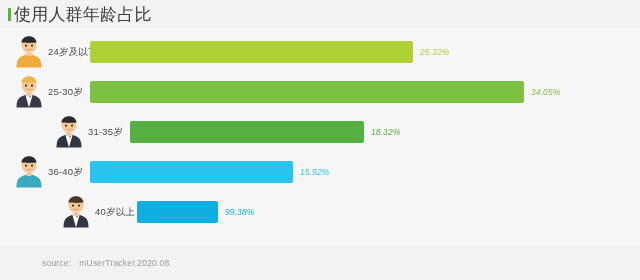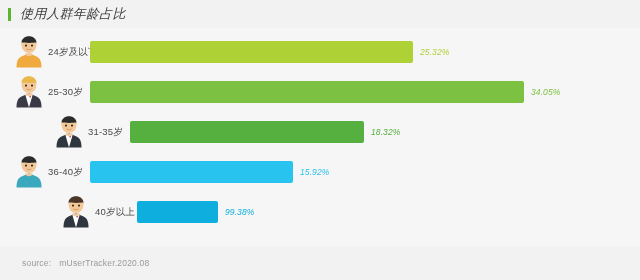--- a/index.html
+++ b/index.html
@@ -33,26 +33,25 @@
     align-items: center;
   }
   .title-accent {
     width: 3px;
     height: 13px;
     background: #5bb531;
     margin-left: 8px;
     flex: 0 0 auto;
   }
   .title-text {
-    margin-left: 9px;
-    font-size: 13px;
+    margin-left: 3px;
+    font-size: 17px;
     color: #3d3d3d;
     letter-spacing: 0.2px;
     white-space: nowrap;
-    font-style: italic;
   }
 
   
   .chart-area {
     position: absolute;
     left: 0;
     top: 28px;
     width: 640px;
     height: 218px;
     background: #f6f6f6;
@@ -105,21 +104,21 @@
     position: absolute;
     left: 0;
     top: 246px;
     width: 640px;
     height: 34px;
     background: #f2f2f2;
     display: flex;
     align-items: center;
   }
   .source-label {
-    margin-left: 22px;
+    margin-left: 42px;
     font-size: 8.5px;
     color: #9a9a9a;
     letter-spacing: 0.2px;
   }
   .source-value {
     margin-left: 8px;
     font-size: 8.5px;
     color: #9a9a9a;
     letter-spacing: 0.2px;
   }

